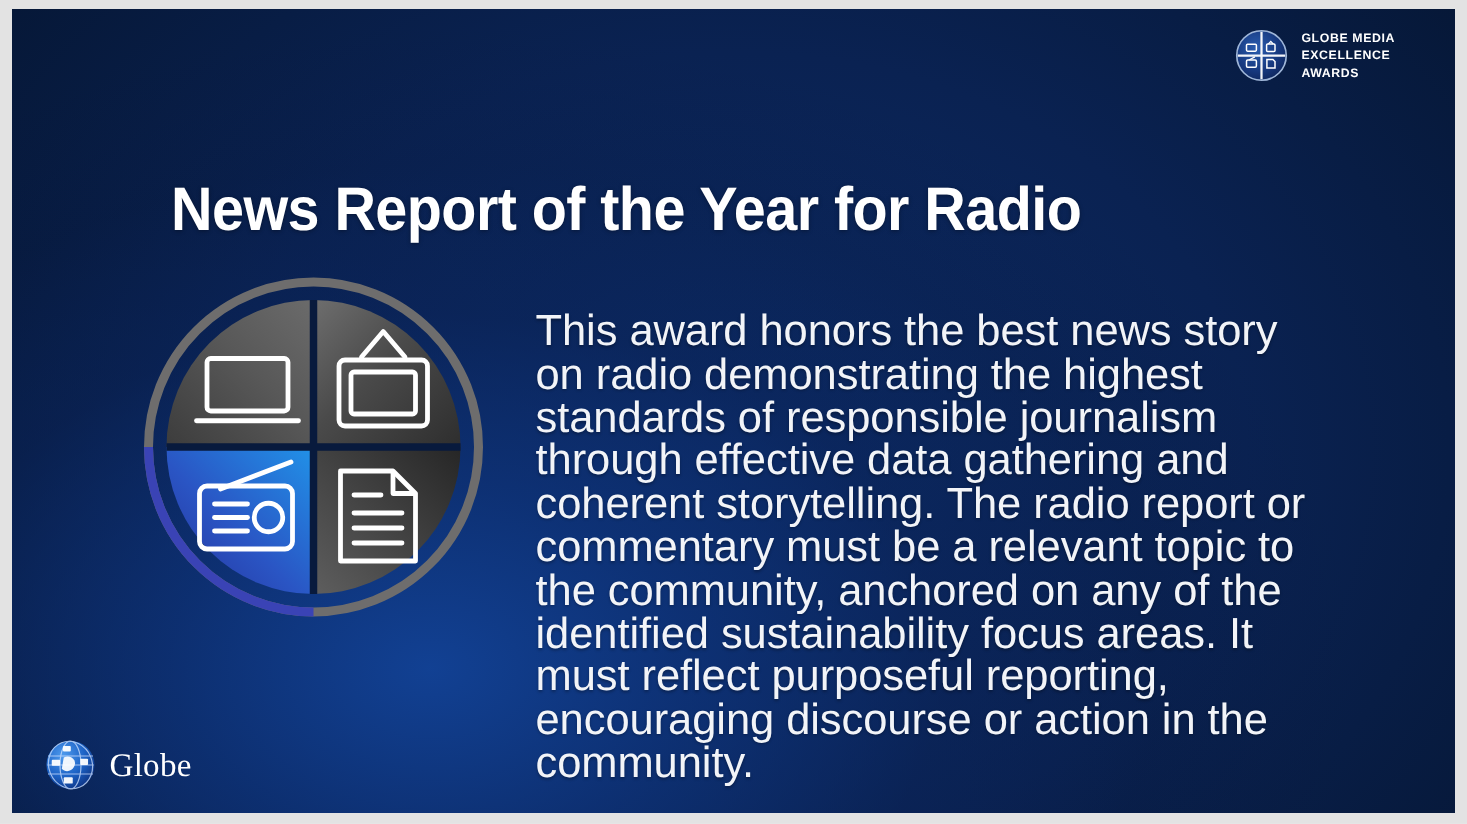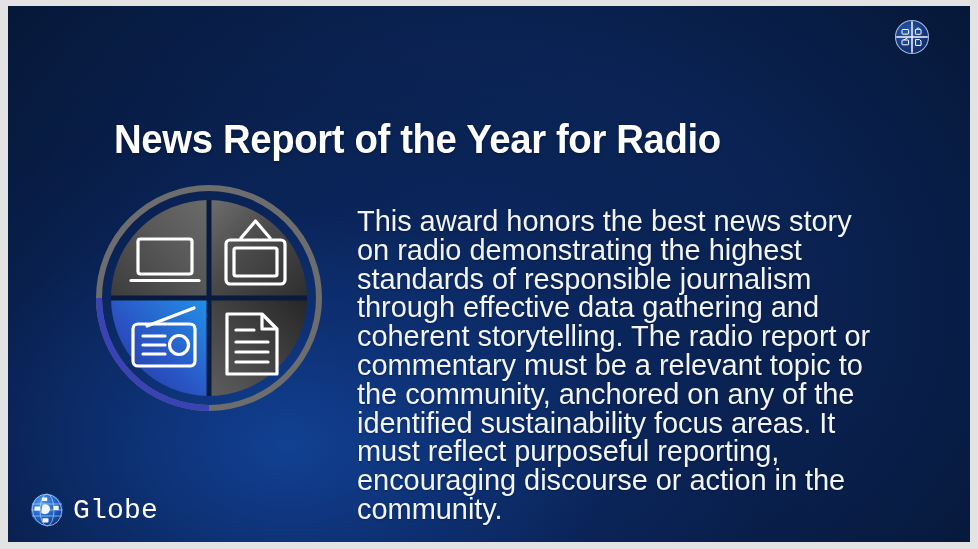--- a/index.html
+++ b/index.html
@@ -57,22 +57,22 @@
     letter-spacing:-0.05px;
     text-shadow:0 1px 2px rgba(0,0,0,0.3);
   }
   
   #globe-logo{
     position:absolute;left:22px;bottom:15px;
     display:flex;align-items:center;gap:9px;
   }
   #globe-mark{width:34px;height:34px;flex:0 0 auto;}
   #globe-word{
-    color:#ffffff;font-size:28px;font-weight:300;letter-spacing:0.2px;
-    font-family:Liberation Mono, monospace;
+    color:#ffffff;font-size:22px;font-weight:300;letter-spacing:0.2px;
+    font-family:Liberation Serif, serif;
   }
 </style>
 </head>
 <body>
 
 <div id="slide-frame">
 <div id="slide">
 
   <div id="gmea-logo">
     <div id="gmea-mark">
@@ -86,20 +86,25 @@
         </defs>
         <circle cx="18" cy="18" r="16.5" fill="url(#gmg)" stroke="#9fb6d8" stroke-width="1.1"></circle>
         <path d="M18 2.2 L18 33.8 M2.2 18 L33.8 18" stroke="#ffffff" stroke-width="1.5" opacity="0.95"></path>
         <rect x="8" y="10.5" width="6.6" height="4.6" rx="0.7" fill="none" stroke="#ffffff" stroke-width="1"></rect>
         <rect x="21.4" y="10.3" width="5.6" height="5" rx="0.7" fill="none" stroke="#ffffff" stroke-width="1"></rect>
         <path d="M22.6 10.3 L24.2 8.6 L25.8 10.3" fill="none" stroke="#ffffff" stroke-width="0.9"></path>
         <rect x="8" y="21" width="6.6" height="4.8" rx="0.8" fill="none" stroke="#ffffff" stroke-width="1"></rect>
         <path d="M9.6 21 L13.6 18.9" stroke="#ffffff" stroke-width="0.9"></path>
         <path d="M21.6 20.6 h4 l1.4 1.4 v4.4 h-5.4 z" fill="none" stroke="#ffffff" stroke-width="1"></path>
       </svg>
+    </div>
+    <div id="gmea-text">
+      <div>GLOBE MEDIA</div>
+      <div>EXCELLENCE</div>
+      <div>AWARDS</div>
     </div>
   </div>
 
   <h1 id="title">News Report of the Year for Radio</h1>
 
   <div id="emblem">
     <svg class="emb-svg" viewBox="0 0 232 232" aria-hidden="true">
       <defs>
         <linearGradient id="qTL" x1="0%" y1="100%" x2="100%" y2="0%">
           <stop offset="0%" stop-color="#3c3c3c"></stop>

